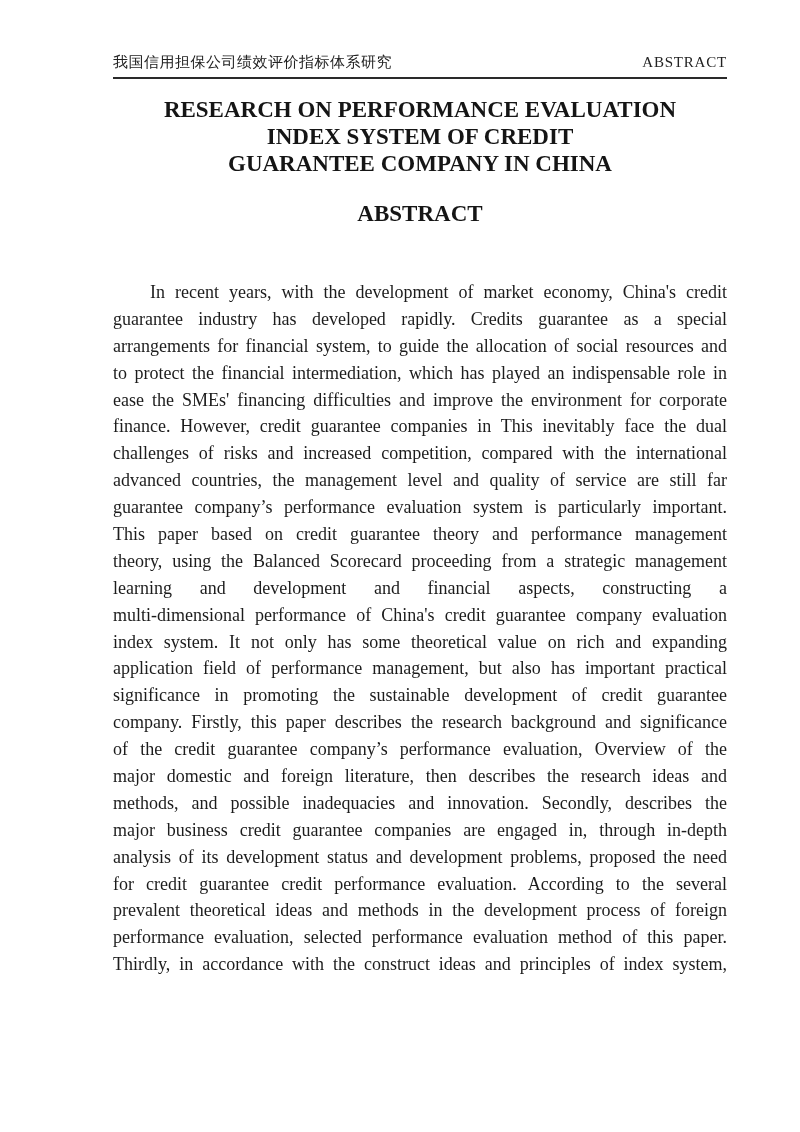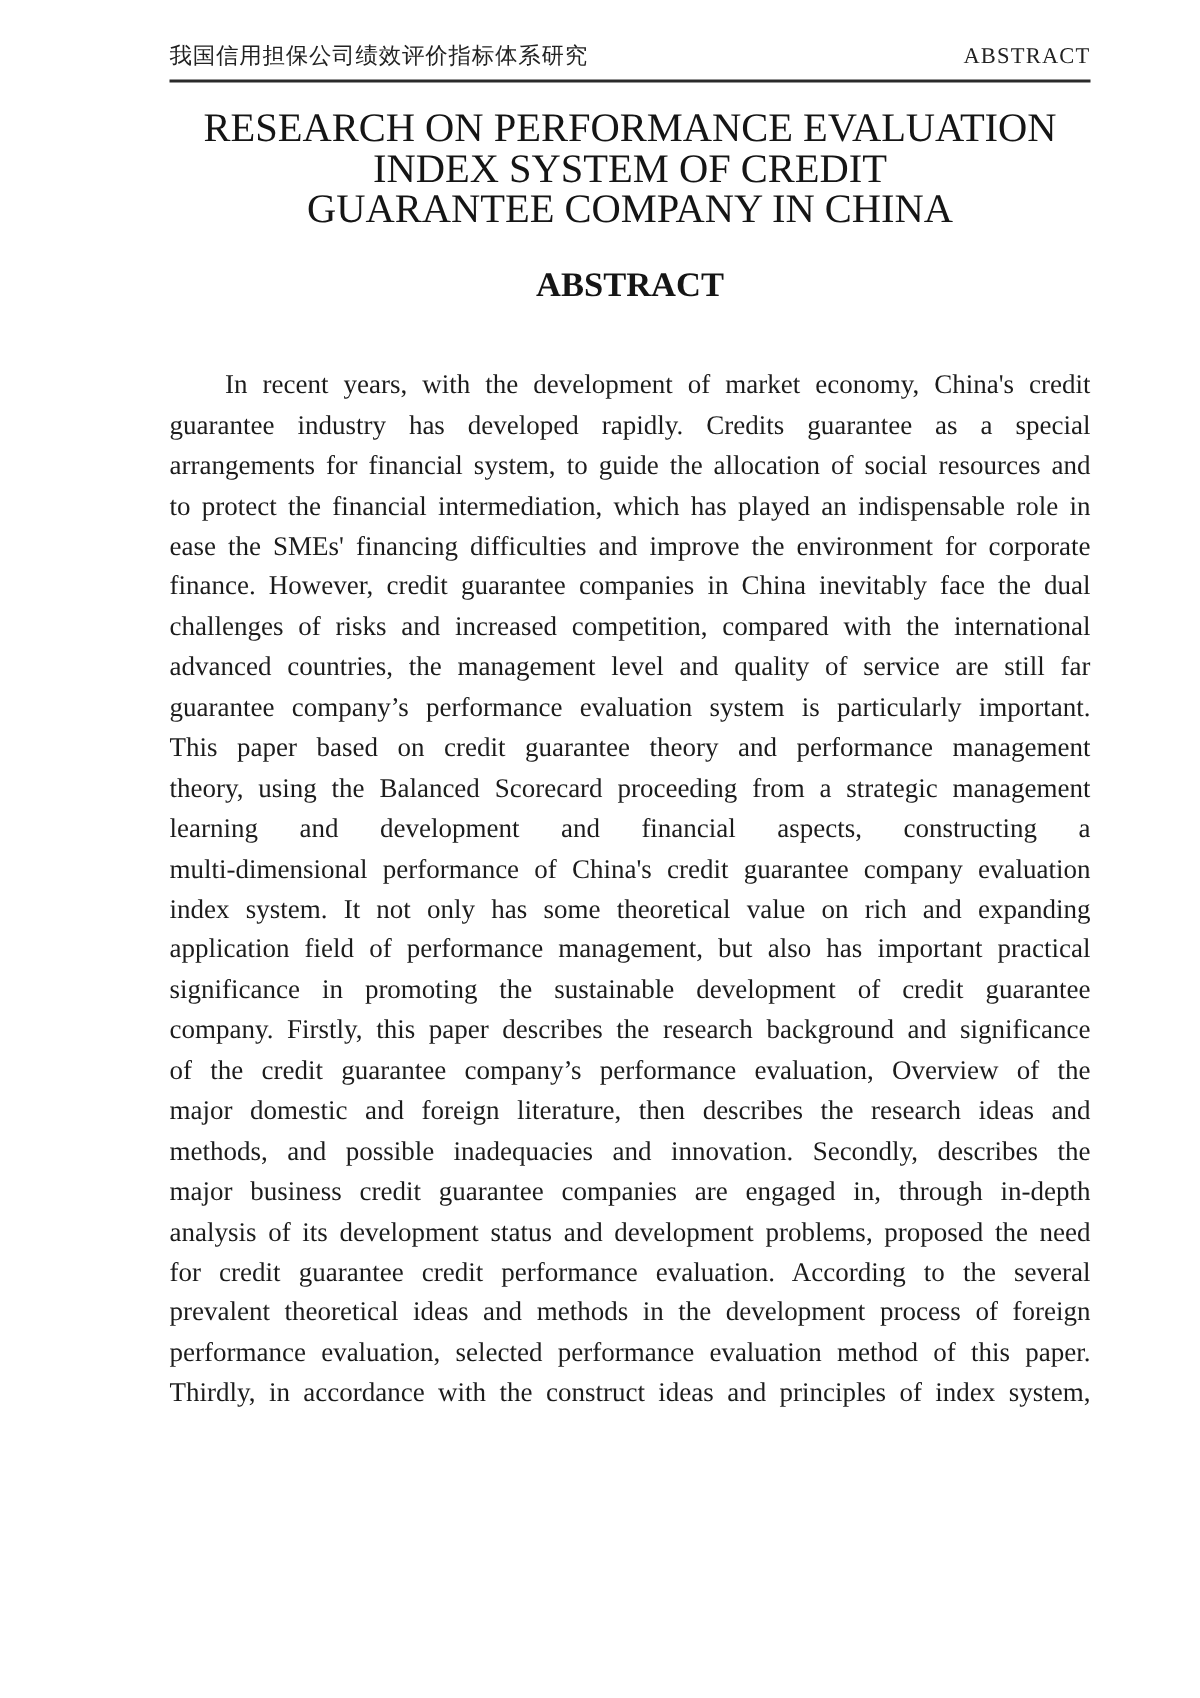--- a/index.html
+++ b/index.html
@@ -10,53 +10,53 @@
     background: #ffffff;
     overflow: hidden;
     font-family: "Liberation Serif", "DejaVu Serif", serif;
     color: #1c1c1c;
   }
   .content {
     margin-left: 113px;
     width: 614px;
   }
   .running-header {
-    padding-top: 28px;
+    padding-top: 52px;
     display: flex;
     justify-content: space-between;
     align-items: flex-start;
     font-size: 15px;
     line-height: 20px;
     color: #222222;
   }
   .running-header .zh { letter-spacing: 0.5px; }
   .running-header .en { letter-spacing: 0.8px; }
   .header-rule {
     margin-top: 5px;
     border-bottom: 2px solid #2a2a2a;
     height: 0;
   }
   .doc-title {
     margin-top: 17px;
     text-align: center;
-    font-weight: normal;
-    font-size: 27px;
+    font-weight: bold;
+    font-size: 23px;
     line-height: 27px;
     color: #151515;
   }
   .section-heading {
     margin-top: 23px;
     text-align: center;
     font-weight: bold;
     font-size: 23px;
     line-height: 27px;
     color: #151515;
   }
   .abstract-body {
-    margin-top: 40px;
+    margin-top: 52px;
     font-size: 18px;
     color: #1c1c1c;
   }
   .body-line {
     height: 26.9px;
     line-height: 26.9px;
     text-align: justify;
     text-align-last: justify;
     overflow: hidden;
   }
@@ -82,21 +82,21 @@
       </div>
 
     <div class="section-heading">ABSTRACT</div>
 
     <div class="abstract-body">
         <div class="body-line">In recent years, with the development of market economy, China's credit</div>
         <div class="body-line">guarantee industry has developed rapidly. Credits guarantee as a special</div>
         <div class="body-line">arrangements for financial system, to guide the allocation of social resources and</div>
         <div class="body-line">to protect the financial intermediation, which has played an indispensable role in</div>
         <div class="body-line">ease the SMEs' financing difficulties and improve the environment for corporate</div>
-        <div class="body-line">finance. However, credit guarantee companies in China inevitably face the dual</div>
+        <div class="body-line">finance. However, credit guarantee companies in This inevitably face the dual</div>
         <div class="body-line">challenges of risks and increased competition, compared with the international</div>
         <div class="body-line">advanced countries, the management level and quality of service are still far</div>
         <div class="body-line">guarantee company’s performance evaluation system is particularly important.</div>
         <div class="body-line">This paper based on credit guarantee theory and performance management</div>
         <div class="body-line">theory, using the Balanced Scorecard proceeding from a strategic management</div>
         <div class="body-line">learning and development and financial aspects, constructing a</div>
         <div class="body-line">multi-dimensional performance of China's credit guarantee company evaluation</div>
         <div class="body-line">index system. It not only has some theoretical value on rich and expanding</div>
         <div class="body-line">application field of performance management, but also has important practical</div>
         <div class="body-line">significance in promoting the sustainable development of credit guarantee</div>

